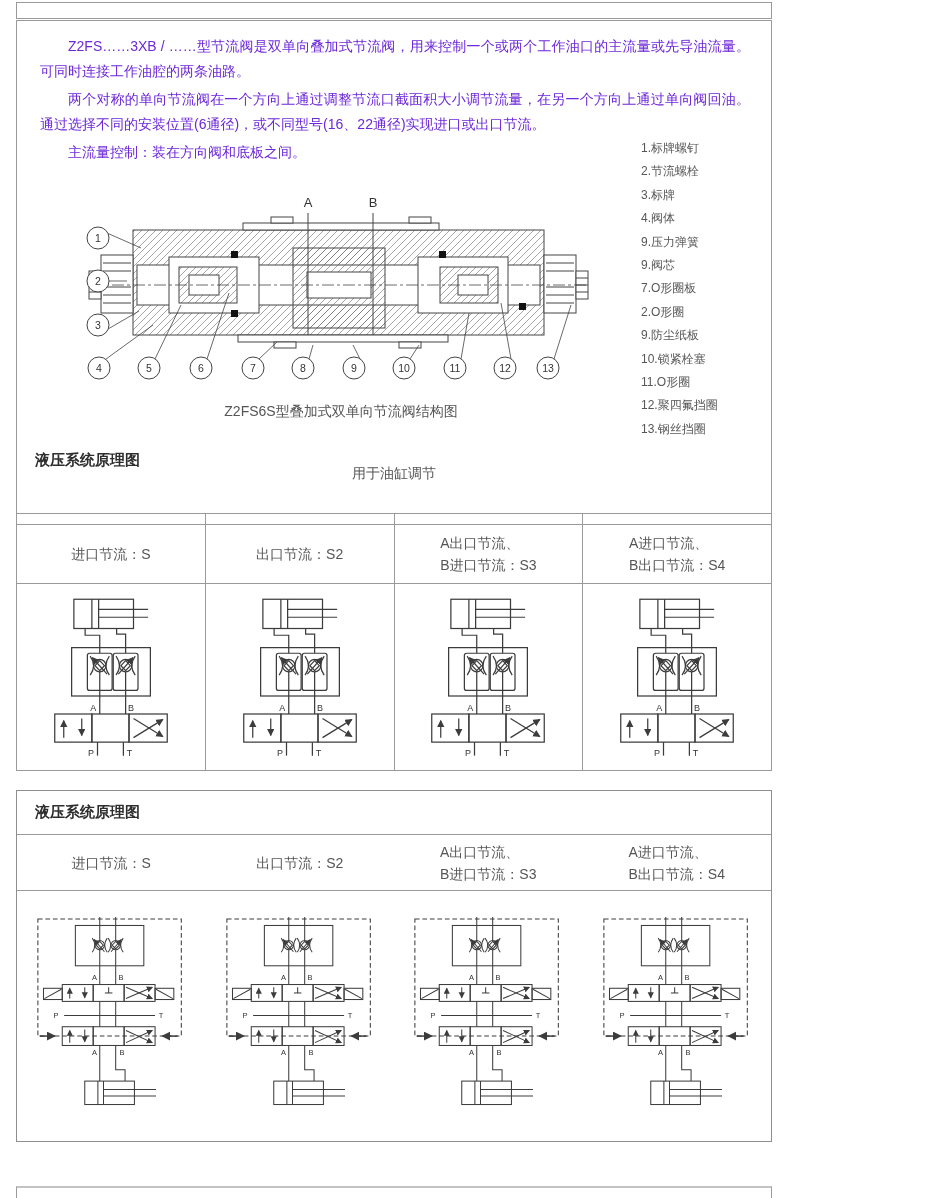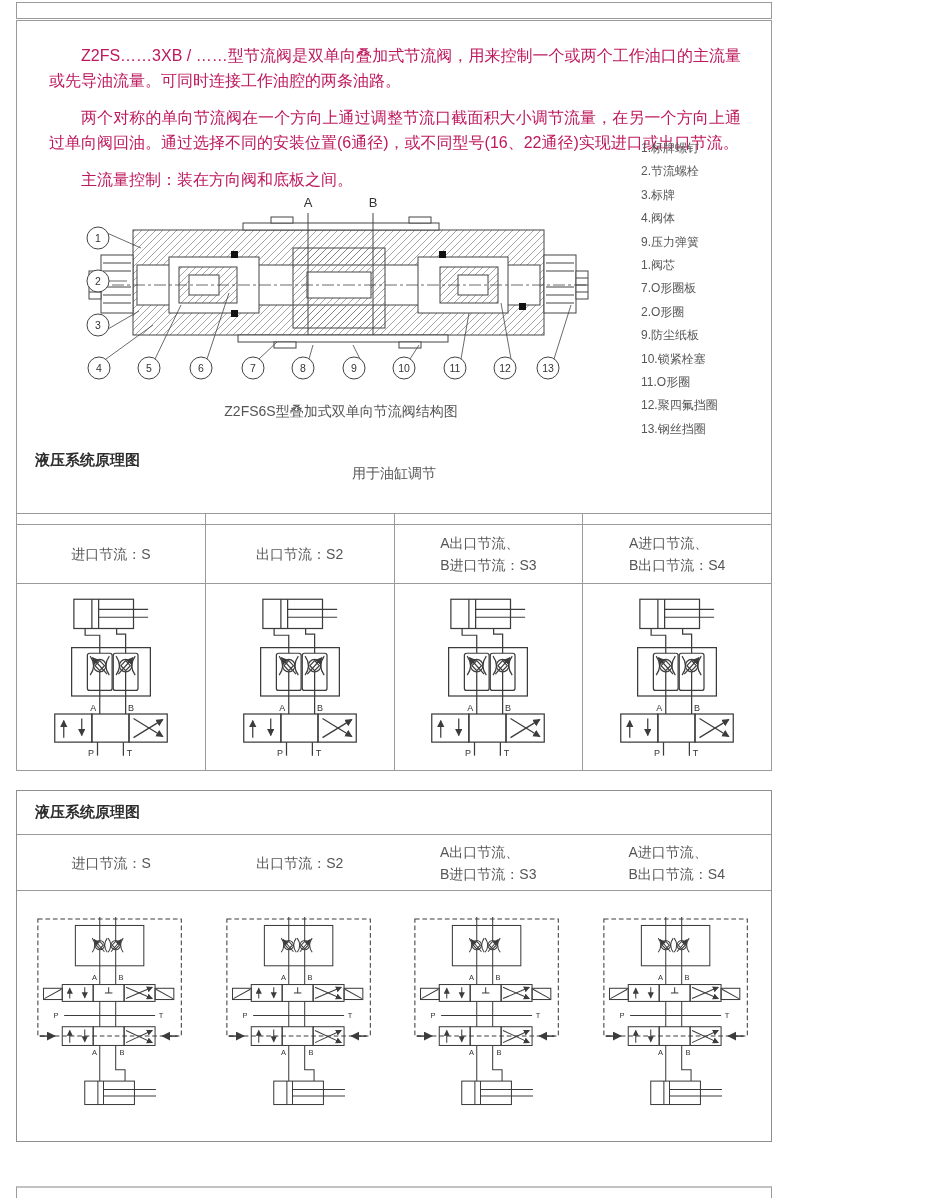--- a/index.html
+++ b/index.html
@@ -3,21 +3,21 @@
 <meta charset="utf-8">
 <style>
   html,body{margin:0;padding:0;background:#fff;}
   .page{position:relative;width:951px;height:1198px;background:#fff;overflow:hidden;
         font-family:"Liberation Sans","DejaVu Sans",sans-serif;color:#4b4b4b;}
   
   .toprow{position:absolute;left:16px;top:2px;width:754px;height:15px;border:1px solid #9a9a9a;background:#fff;}
   
   .mainbox{position:absolute;left:16px;top:20px;width:754px;height:492px;border:1px solid #9a9a9a;background:#fff;}
   .intro{position:absolute;left:20px;top:10px;width:716px;}
-  .intro p{margin:12px;font-size:16px;line-height:25px;color:#be185d;text-align:justify;text-indent:2em;white-space:pre-line;}
+  .intro p{margin:3px;font-size:14px;line-height:25px;color:#6d28d9;text-align:justify;text-indent:2em;white-space:pre-line;}
   .parts{position:absolute;left:624px;top:116px;margin:0;padding:0;list-style:none;
          font-size:12px;line-height:23.4px;color:#575757;}
   .structwrap{position:absolute;left:64px;top:172px;width:520px;height:200px;}
   .caption{position:absolute;left:64px;top:382px;width:520px;text-align:center;font-size:14px;color:#555;}
   .s1title{position:absolute;left:18px;top:430px;font-size:15px;font-weight:bold;color:#2e2e2e;}
   .s1sub{position:absolute;left:0;top:444px;width:100%;text-align:center;font-size:14px;color:#555;}
   
   .table1{position:absolute;left:16px;top:514px;width:754px;border:1px solid #9a9a9a;border-top:none;background:#fff;}
   .trow{display:flex;}
   .trow>div{flex:1;border-right:1px solid #9a9a9a;}
@@ -60,21 +60,21 @@
       <p>两个对称的单向节流阀在一个方向上通过调整节流口截面积大小调节流量，在另一个方向上通过单向阀回油。通过选择不同的安装位置(6通径)，或不同型号(16、22通径)实现进口或出口节流。</p>
       <p>主流量控制：装在方向阀和底板之间。</p>
     </div>
 
     <ul class="parts">
       <li>1.标牌螺钉</li>
       <li>2.节流螺栓</li>
       <li>3.标牌</li>
       <li>4.阀体</li>
       <li>9.压力弹簧</li>
-      <li>1.阀芯</li>
+      <li>9.阀芯</li>
       <li>7.O形圈板</li>
       <li>2.O形圈</li>
       <li>9.防尘纸板</li>
       <li>10.锁紧栓塞</li>
       <li>11.O形圈</li>
       <li>12.聚四氟挡圈</li>
       <li>13.钢丝挡圈</li>
     </ul>
 
     <div class="structwrap">

